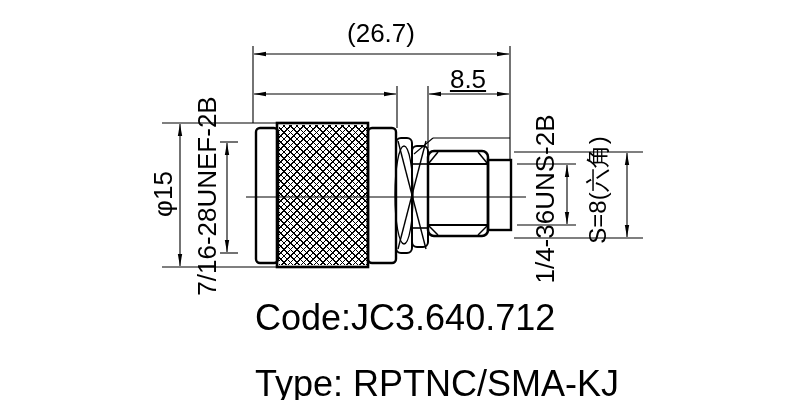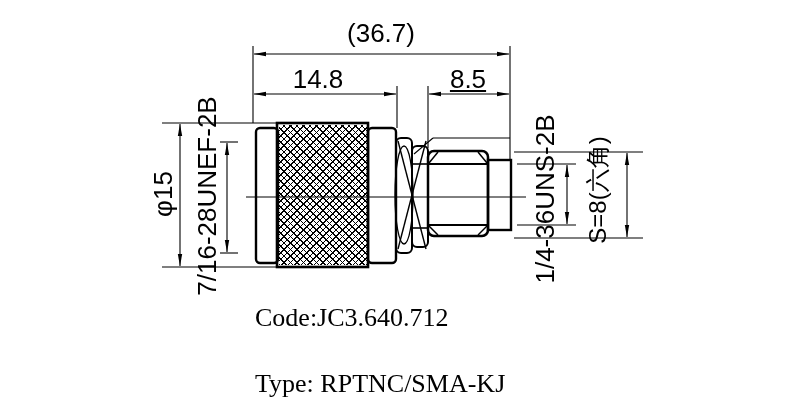--- a/index.html
+++ b/index.html
@@ -8,21 +8,21 @@
     font-family:"Liberation Sans",sans-serif;color:#000;
   }
   .canvas svg{position:absolute;left:0;top:0;}
   .lbl{
     position:absolute;white-space:nowrap;color:#000;
     font-family:"Liberation Sans",sans-serif;
   }
   .dim{font-size:26px;line-height:26px;text-align:center;}
   .cjk{font-size:24px;line-height:24px;text-align:center;}
   .rot{transform:rotate(-90deg);transform-origin:center center;text-align:center;}
-  .foot{font-size:26px;line-height:26px;text-align:center;font-family:Liberation Serif, serif;}
+  .foot{font-size:36px;line-height:26px;text-align:center;}
   .knurl{
     position:absolute;left:279px;top:125px;width:88px;height:140px;
     background:
       repeating-linear-gradient(45deg,#000 0px,#000 1.1px,transparent 1.1px,transparent 4.6px),
       repeating-linear-gradient(-45deg,#000 0px,#000 1.1px,transparent 1.1px,transparent 4.6px);
   }
 </style>
 </head>
 <body>
 
@@ -101,23 +101,22 @@
       <polygon points="180,266 177.8,254 182.2,254"></polygon>
       <polygon points="227,143 224.8,155 229.2,155"></polygon>
       <polygon points="227,252 224.8,240 229.2,240"></polygon>
       <polygon points="567,165 564.8,177 569.2,177"></polygon>
       <polygon points="567,224 564.8,212 569.2,212"></polygon>
       <polygon points="627,153 624.8,165 629.2,165"></polygon>
       <polygon points="627,237 624.8,225 629.2,225"></polygon>
     </g>
   </svg>
 
-  <div class="lbl dim" style="left:321px;top:20px;width:120px;">(36.7)</div>
+  <div class="lbl dim" style="left:321px;top:20px;width:120px;">(26.7)</div>
 
-  <div class="lbl dim" style="left:288px;top:66px;width:60px;">14.8</div>
 
   <div class="lbl dim" style="left:438px;top:66px;width:60px;text-decoration:underline;">8.5</div>
 
 
   <div class="lbl dim rot" style="left:118px;top:181px;width:90px;height:26px;">φ15</div>
 
   <div class="lbl dim rot" style="left:102px;top:183px;width:210px;height:26px;">7/16-28UNEF-2B</div>
 
   <div class="lbl dim rot" style="left:452px;top:186px;width:185px;height:26px;">1/4-36UNS-2B</div>
 

